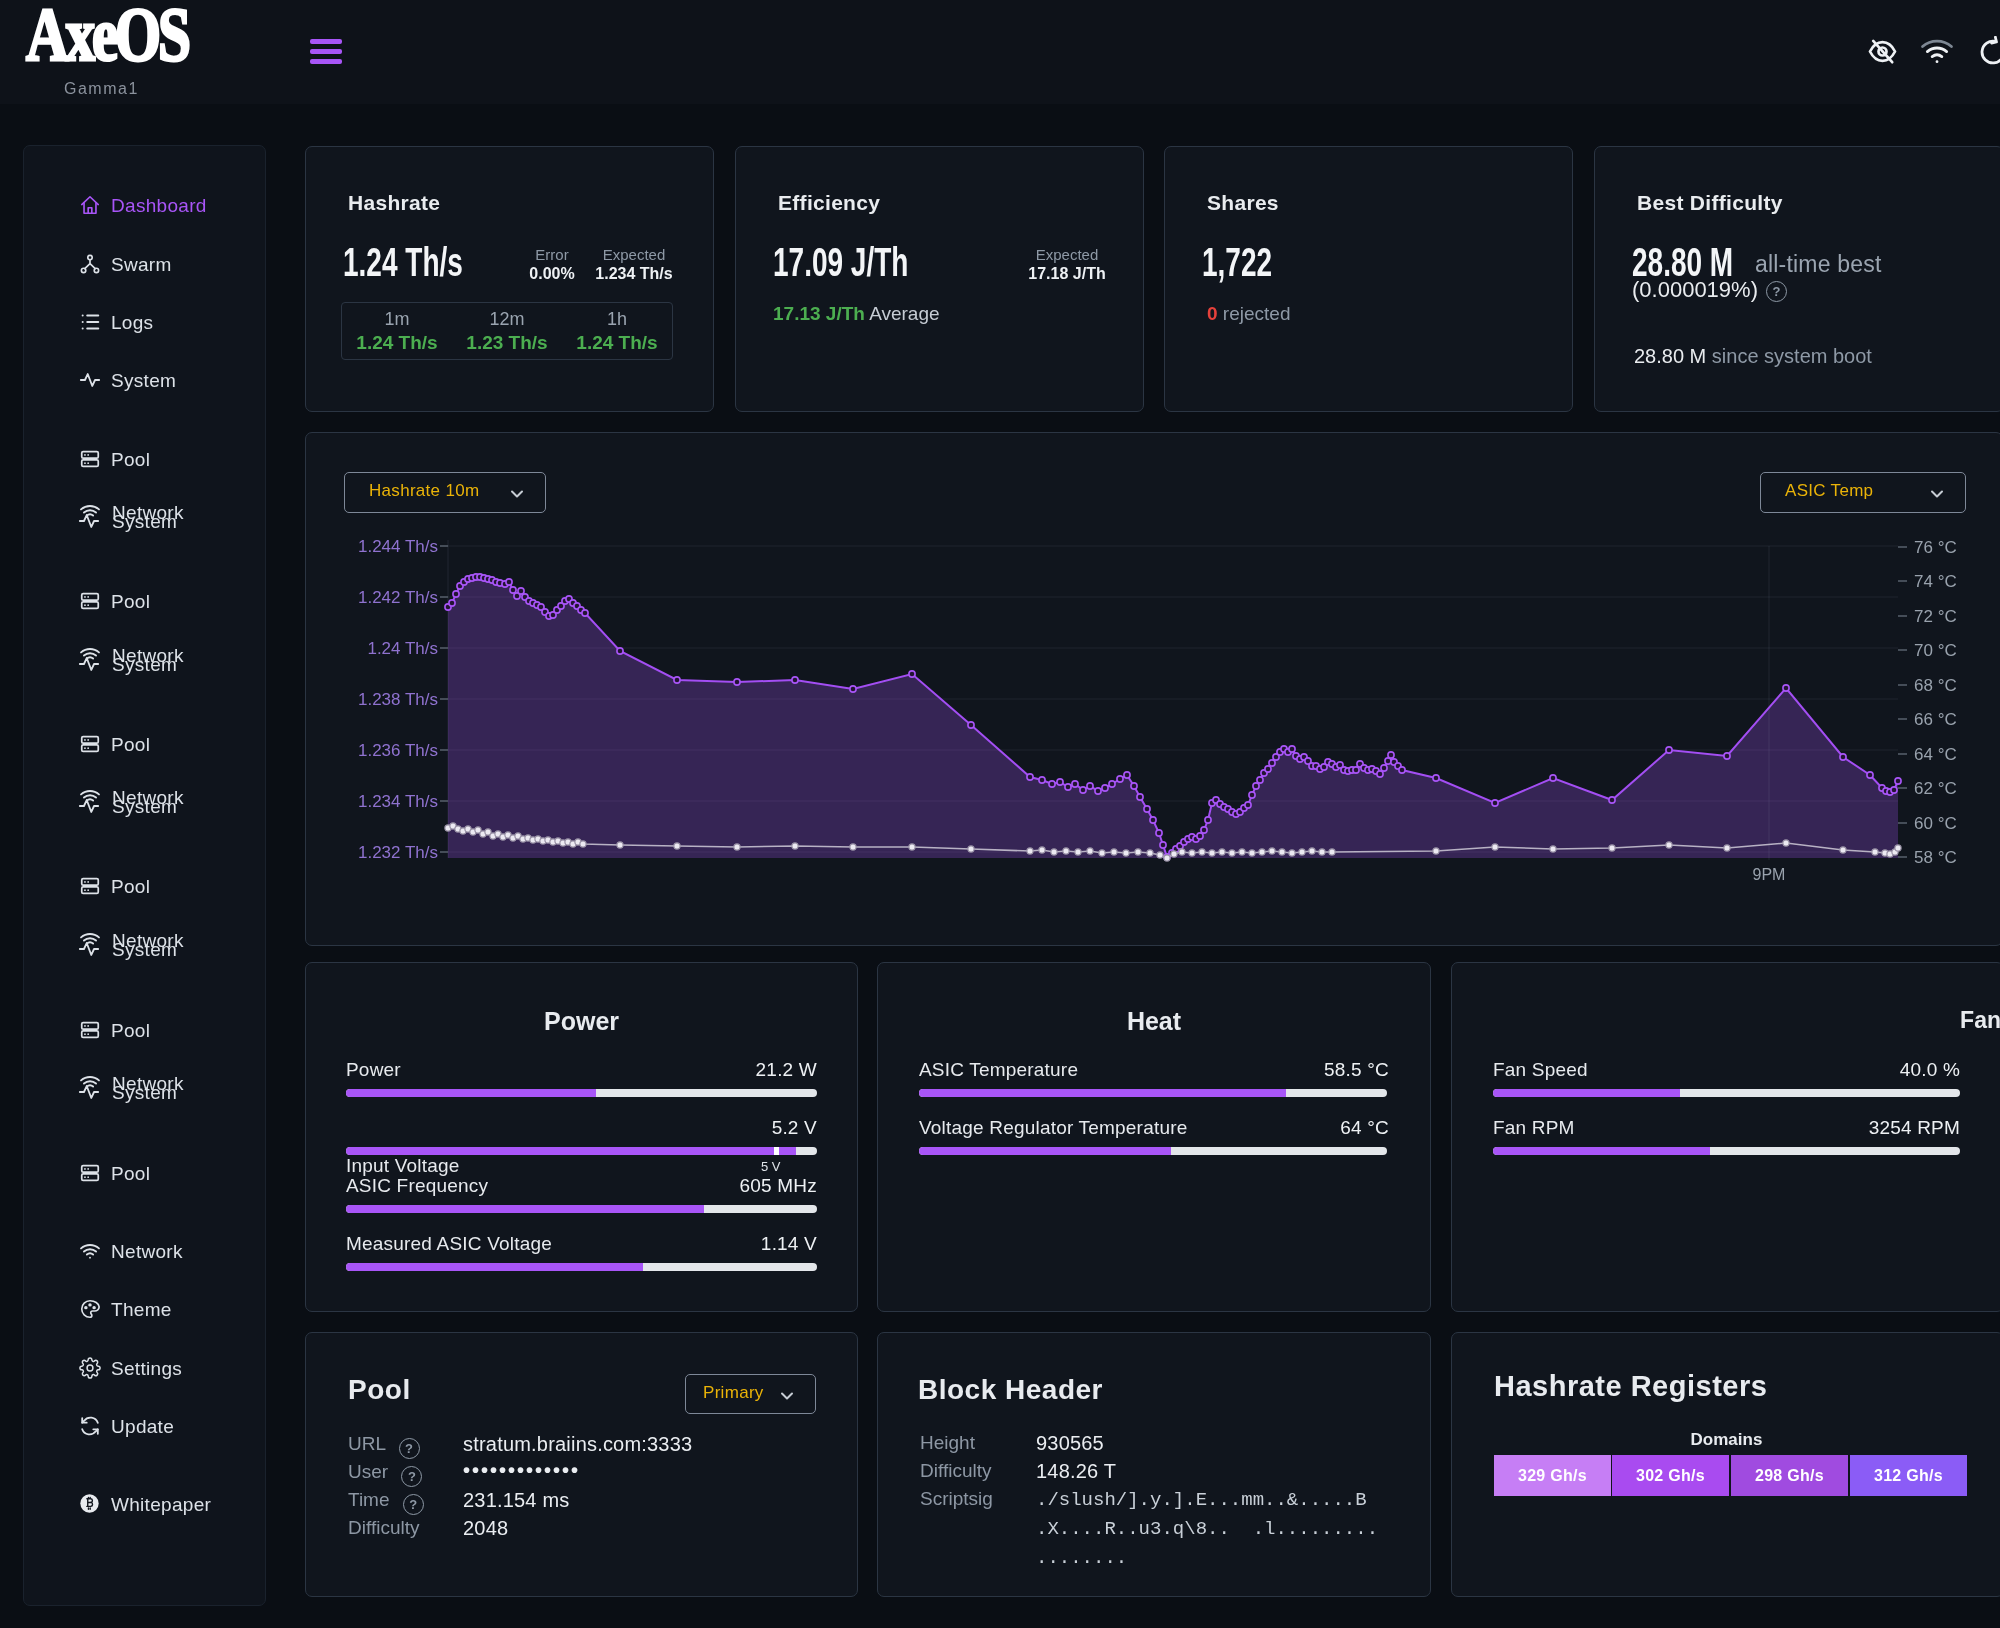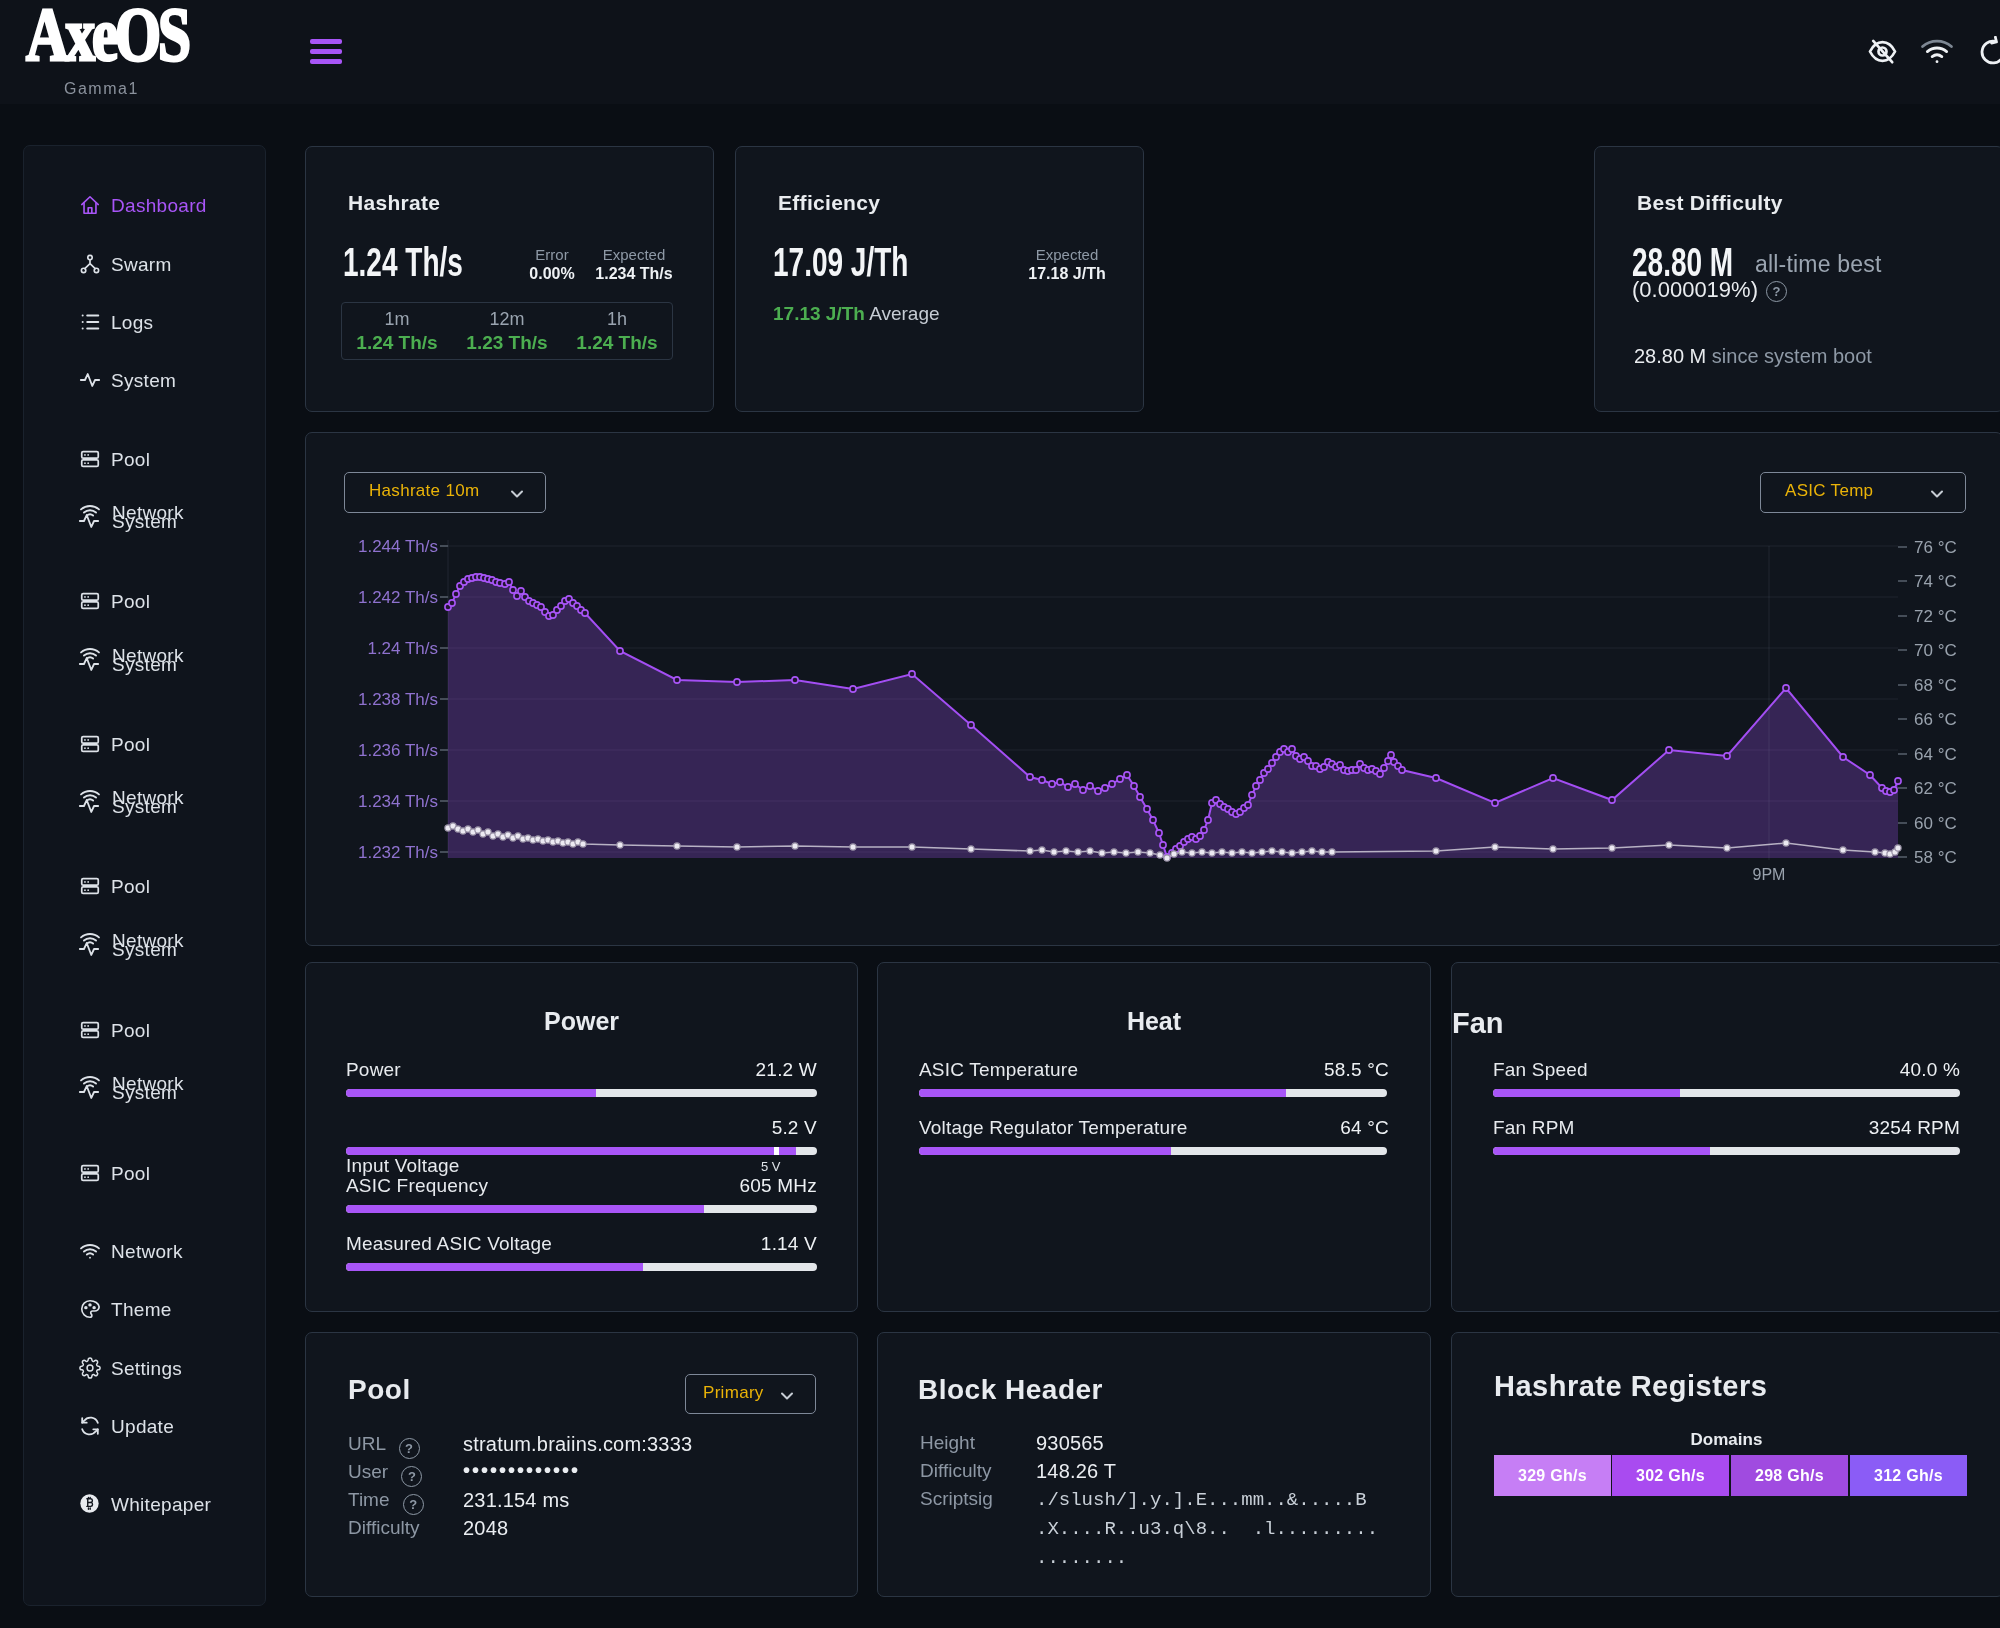--- a/index.html
+++ b/index.html
@@ -295,20 +295,25 @@
   </div>
 
   <div class="card" style="left:735px;top:146px;width:407px;height:264px;">
     <div class="ctitle" style="left:42px;top:44px;">Efficiency</div>
     <div class="big" style="left:37px;top:93px;">17.09 J/Th</div>
     <div class="sml" style="left:276px;top:99px;width:110px;text-align:center;">Expected</div>
     <div class="smv" style="left:276px;top:118px;width:110px;text-align:center;">17.18 J/Th</div>
     <div class="abs" style="left:37px;top:156px;font-size:19px;"><span class="green" style="font-weight:700;">17.13 J/Th</span> <span style="color:#c6ccd4;">Average</span></div>
   </div>
 
+  <div class="card" style="left:1164px;top:146px;width:407px;height:264px;">
+    <div class="ctitle" style="left:42px;top:44px;">Shares</div>
+    <div class="big" style="left:37px;top:93px;">1,722</div>
+    <div class="abs" style="left:42px;top:156px;font-size:19px;"><span style="color:#e5413b;font-weight:700;">0</span> <span class="gray">rejected</span></div>
+  </div>
 
   <div class="card" style="left:1594px;top:146px;width:408px;height:264px;">
     <div class="ctitle" style="left:42px;top:44px;">Best Difficulty</div>
     <div class="big" style="left:37px;top:93px;">28.80 M</div>
     <div class="abs" style="left:160px;top:104px;font-size:23px;color:#9aa4b0;letter-spacing:.2px;">all-time best</div>
     <div class="abs" style="left:37px;top:130px;font-size:22px;color:#e9ecef;">(0.000019%) <span class="qmark" style="vertical-align:1px;margin-left:2px;">?</span></div>
     <div class="abs" style="left:39px;top:198px;font-size:20px;color:#e9ecef;">28.80 M <span class="gray">since system boot</span></div>
   </div>
 
   <div class="card" style="left:305px;top:432px;width:1696px;height:512px;"></div>
@@ -625,21 +630,21 @@
         <div class="pfill" style="width:367px;"></div>
       </div>
     <div class="prow-label" style="left:41px;top:154px;">Voltage Regulator Temperature</div>
     <div class="prow-val" style="left:311px;top:154px;width:200px;">64 °C</div>
     <div class="pbar" style="left:41px;top:184px;width:468px;">
         <div class="pfill" style="width:252px;"></div>
       </div>
   </div>
 
   <div class="card" style="left:1451px;top:962px;width:551px;height:348px;">
-    <div class="abs" style="left:0;top:44px;width:549px;text-align:left;font-size:29px;font-weight:700;">Fan</div>
+    <div class="abs" style="left:0;top:44px;width:549px;text-align:right;font-size:23px;font-weight:700;">Fan</div>
     <div class="prow-label" style="left:41px;top:96px;">Fan Speed</div>
     <div class="prow-val" style="left:308px;top:96px;width:200px;">40.0 %</div>
     <div class="pbar" style="left:41px;top:126px;width:467px;">
         <div class="pfill" style="width:187px;"></div>
       </div>
     <div class="prow-label" style="left:41px;top:154px;">Fan RPM</div>
     <div class="prow-val" style="left:308px;top:154px;width:200px;">3254 RPM</div>
     <div class="pbar" style="left:41px;top:184px;width:467px;">
         <div class="pfill" style="width:217px;"></div>
       </div>

